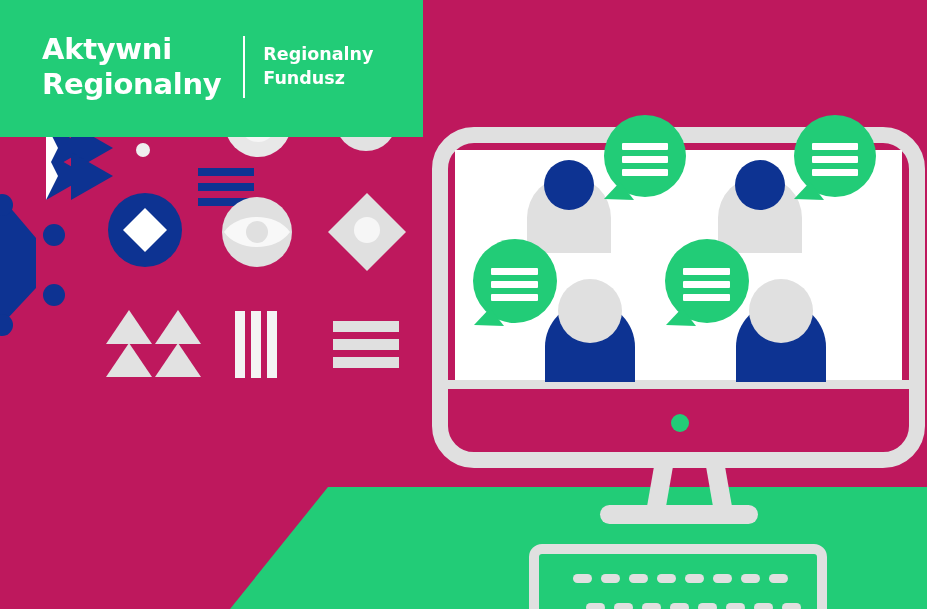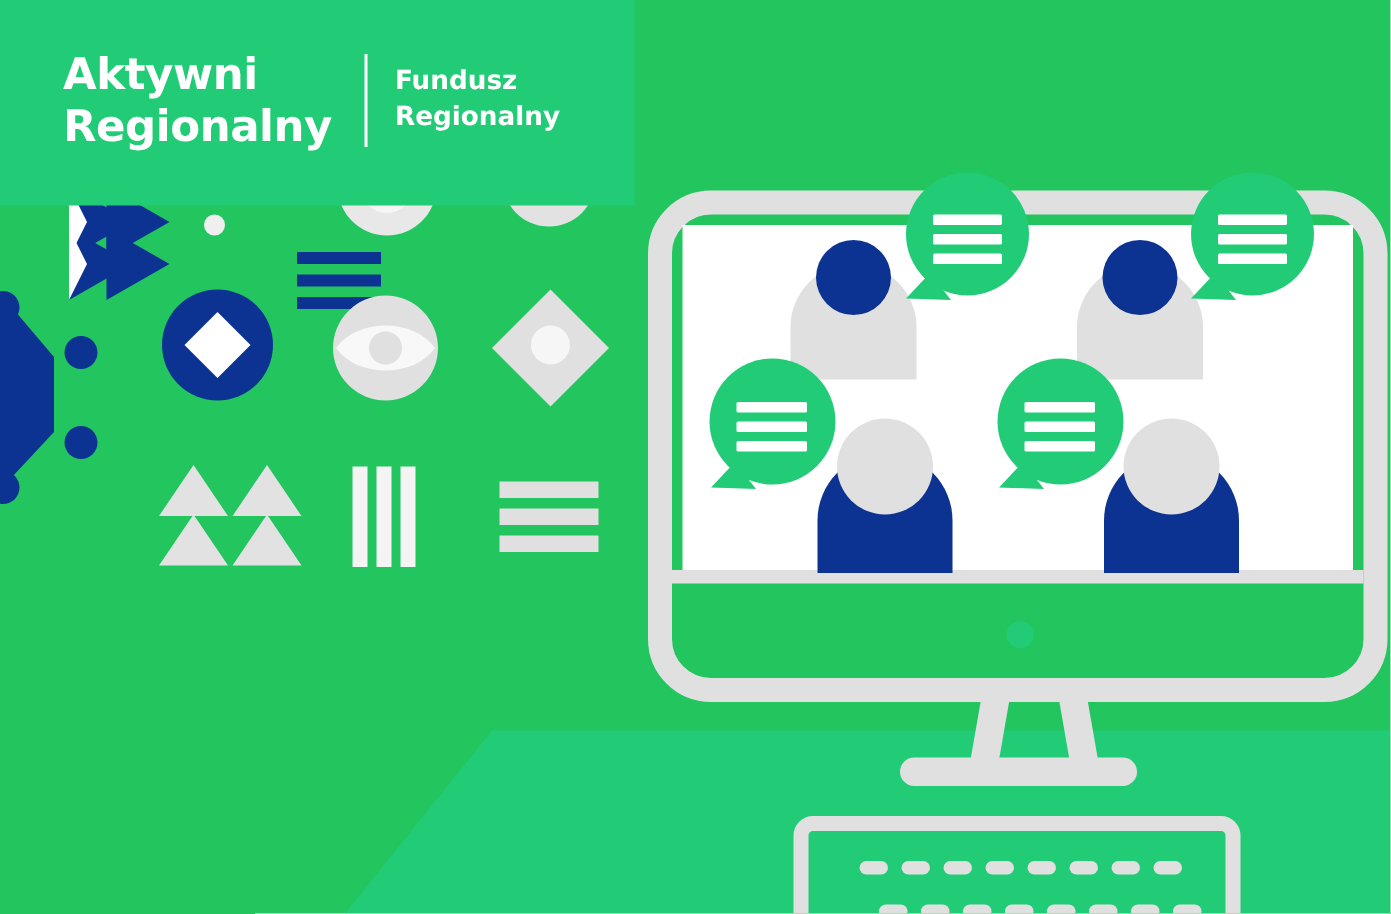--- a/index.html
+++ b/index.html
@@ -9,21 +9,21 @@
     background: #ffffff;
   }
   body {
     font-family: "DejaVu Sans", "Liberation Sans", sans-serif;
   }
   #stage {
     position: relative;
     width: 927px;
     height: 609px;
     overflow: hidden;
-    background: #22c55e;
+    background: #be185d;
   }
   .layer {
     position: absolute;
     top: 0;
     left: 0;
     width: 927px;
     height: 609px;
   }
   
   #logo-banner {
@@ -256,19 +256,19 @@
   </svg>
 
   <div id="logo-banner">
     <div id="logo-inner">
       <div id="logo-primary">
         <div>Aktywni</div>
         <div>Regionalny</div>
       </div>
       <div id="logo-divider"></div>
       <div id="logo-secondary">
+        <div>Regionalny</div>
         <div>Fundusz</div>
-        <div>Regionalny</div>
       </div>
     </div>
   </div>
 
 </div>
 
 </body></html>

